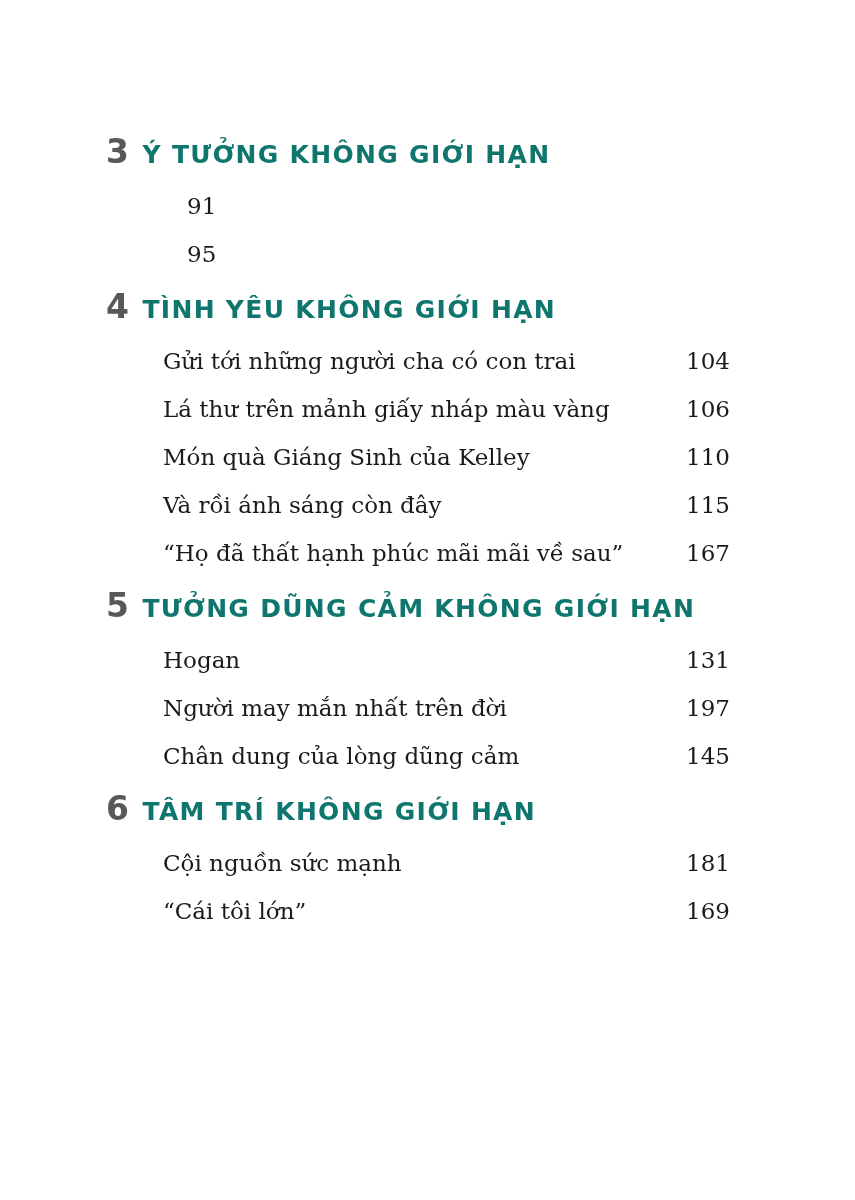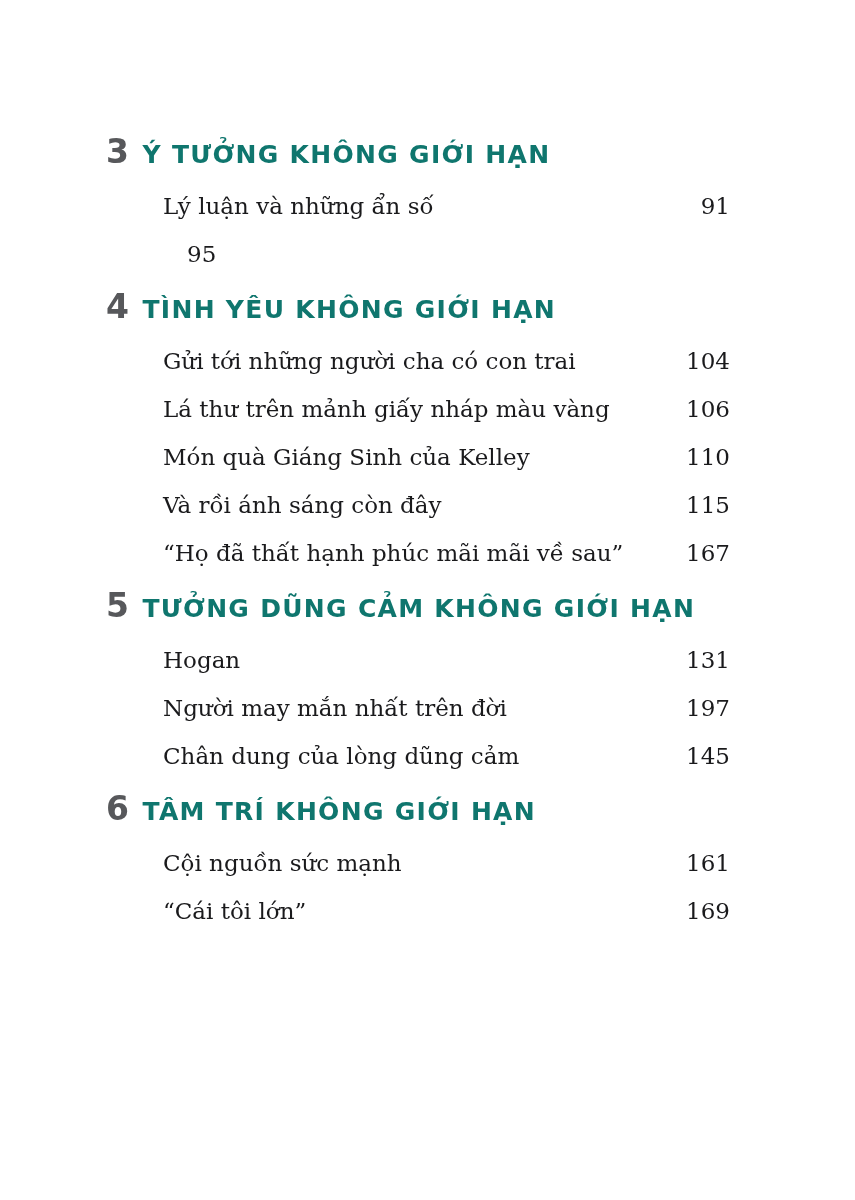--- a/index.html
+++ b/index.html
@@ -62,21 +62,20 @@
 
 <div class="page">
 
   <section class="toc-section">
     <div class="section-heading">
       <span class="section-number">3</span>
       <span class="section-title">Ý TƯỞNG KHÔNG GIỚI HẠN</span>
     </div>
     <div class="entries">
       <div class="toc-entry">
-        <span class="entry-title">Lý luận và những ẩn số</span>
         <span class="entry-page">91</span>
       </div>
       <div class="toc-entry">
         <span class="entry-page">95</span>
       </div>
     </div>
   </section>
 
   <section class="toc-section">
     <div class="section-heading">
@@ -129,21 +128,21 @@
   </section>
 
   <section class="toc-section">
     <div class="section-heading">
       <span class="section-number">6</span>
       <span class="section-title">TÂM TRÍ KHÔNG GIỚI HẠN</span>
     </div>
     <div class="entries">
       <div class="toc-entry">
         <span class="entry-title">Cội nguồn sức mạnh</span>
-        <span class="entry-page">161</span>
+        <span class="entry-page">181</span>
       </div>
       <div class="toc-entry">
         <span class="entry-title">“Cái tôi lớn”</span>
         <span class="entry-page">169</span>
       </div>
     </div>
   </section>
 
 </div>
 

